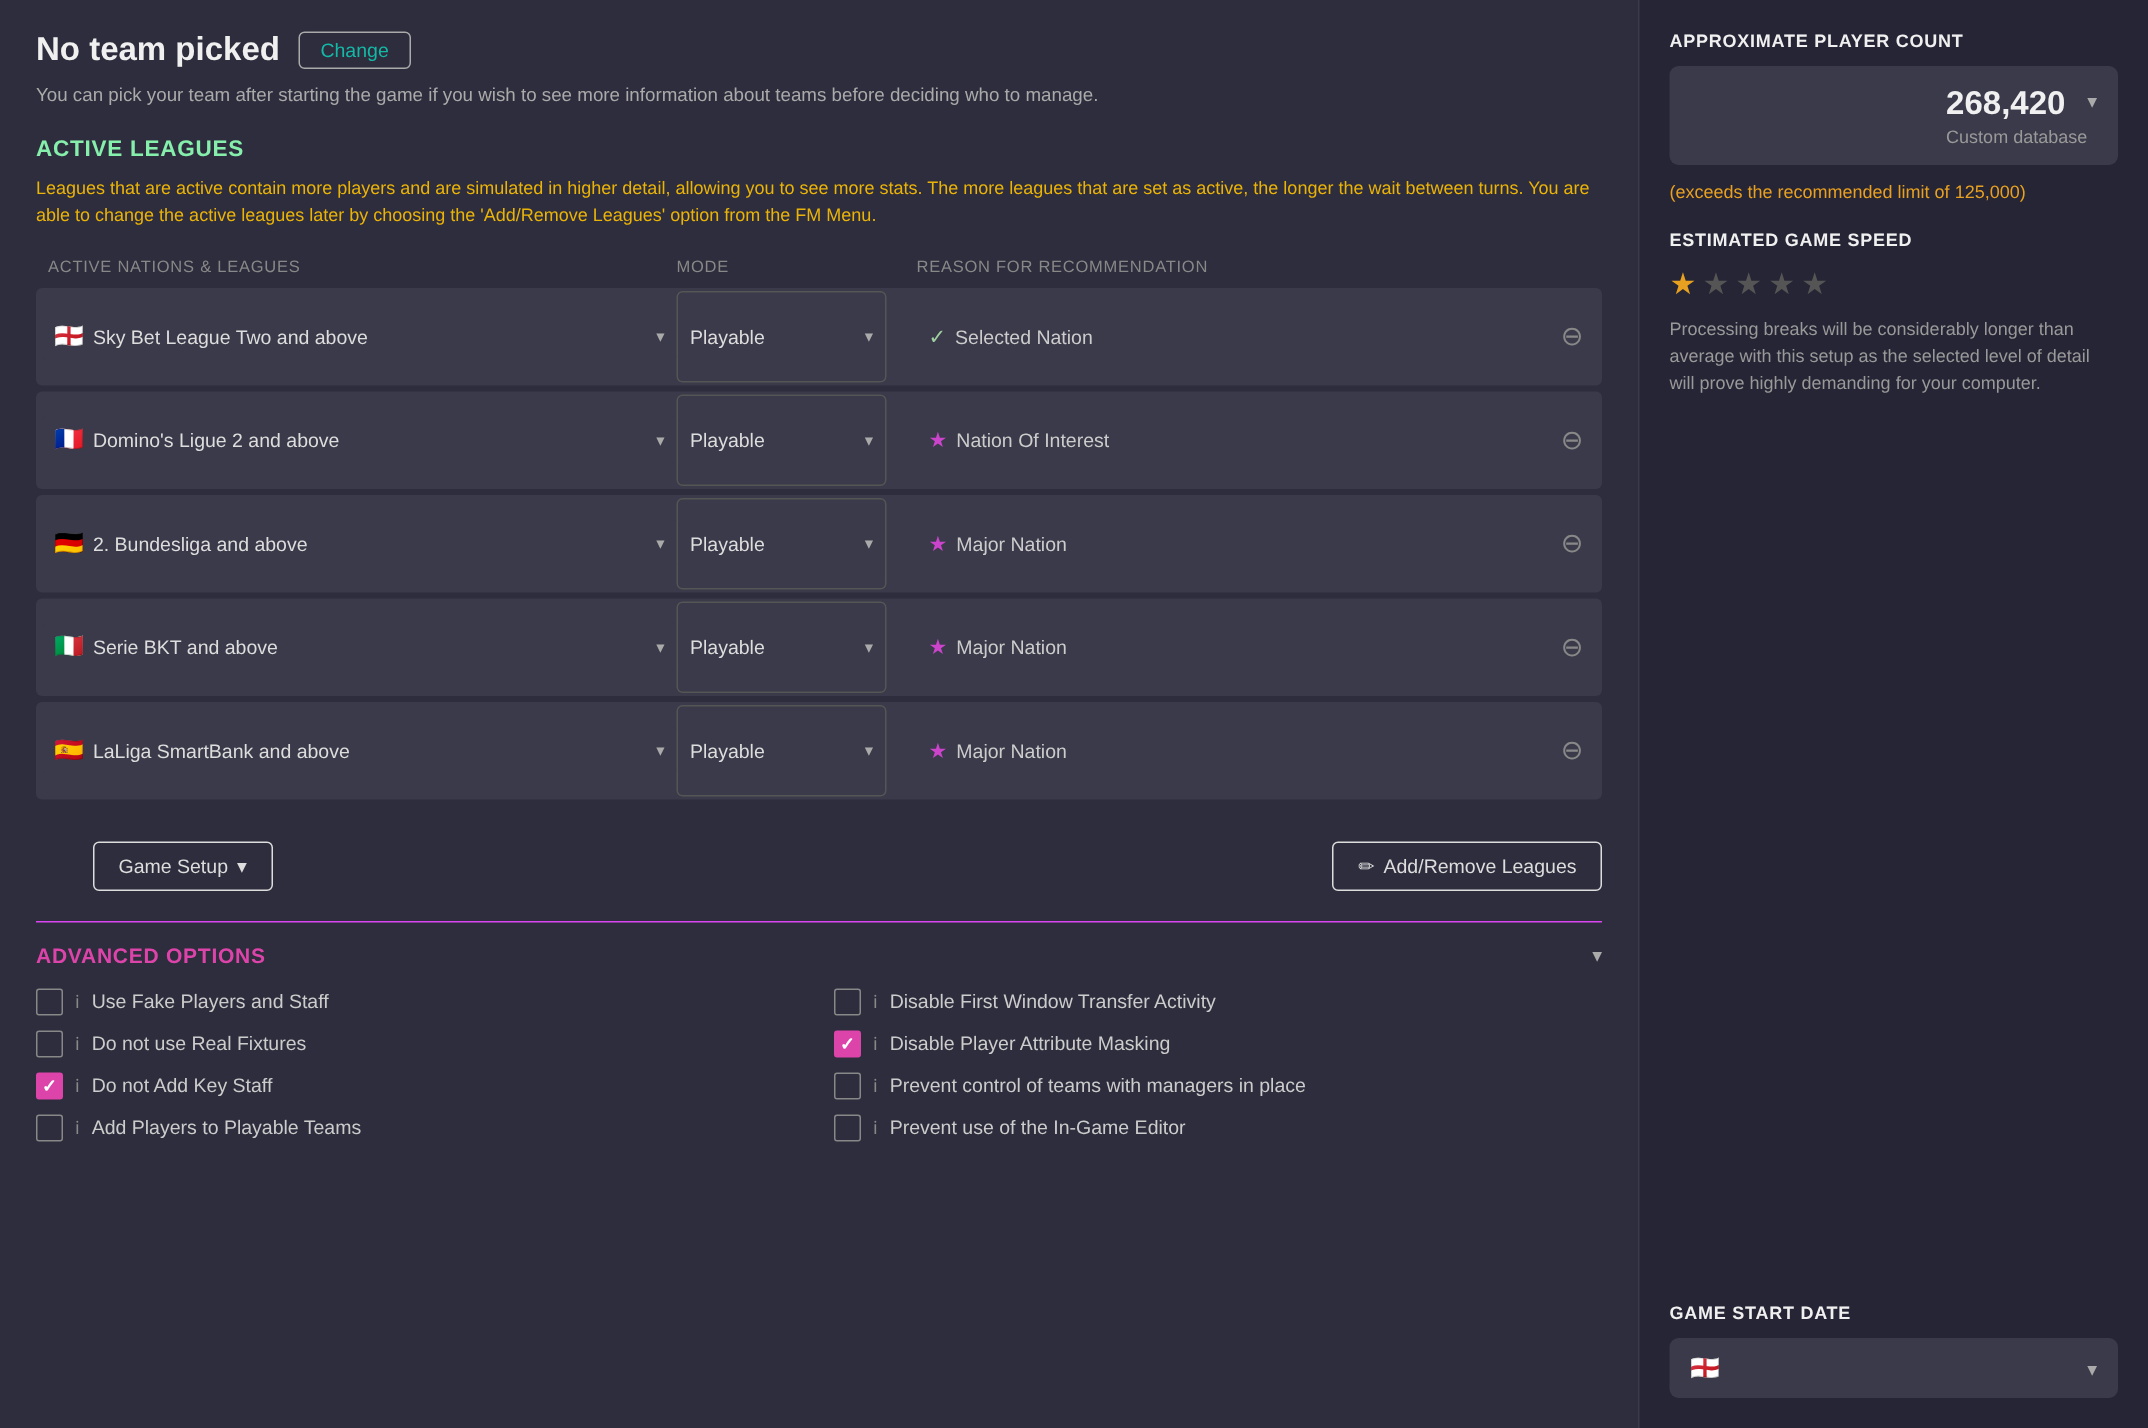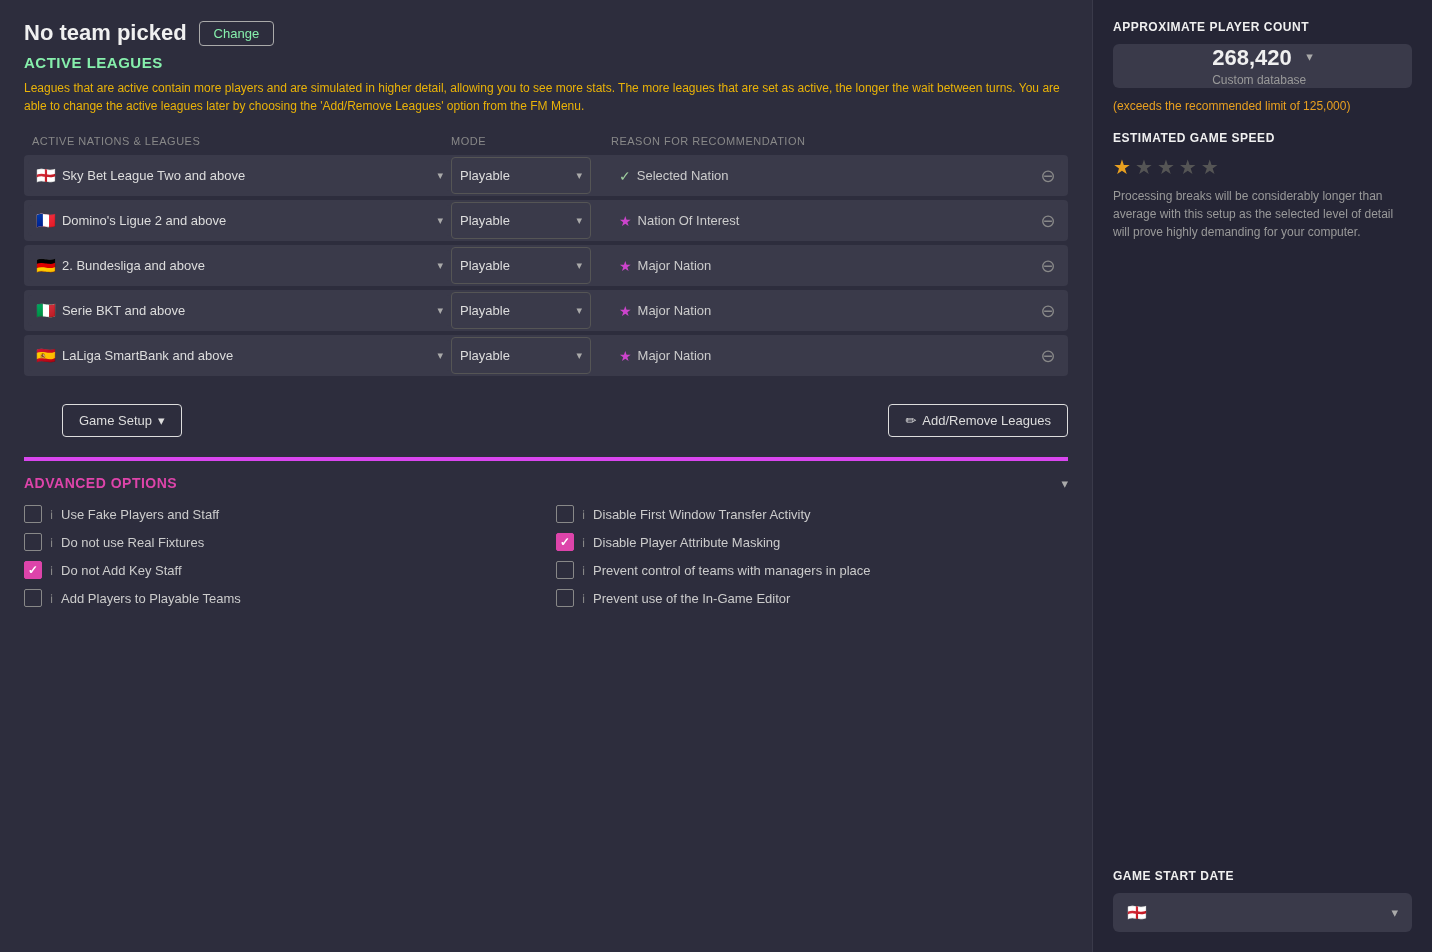--- a/index.html
+++ b/index.html
@@ -48,21 +48,21 @@
 
     .no-team-title {
       font-size: 22px;
       font-weight: bold;
       color: #f0f0f0;
     }
 
     .change-btn {
       background: transparent;
       border: 1.5px solid #aaa;
-      color: #86efac;
+      color: #14b8a6;
       padding: 4px 14px;
       border-radius: 4px;
       font-size: 13px;
       cursor: pointer;
     }
 
     .subtitle {
       font-size: 12.5px;
       color: #aaa;
       margin-bottom: 18px;
@@ -129,21 +129,21 @@
       font-size: 11px;
       margin-left: auto;
     }
 
     .mode-select {
       display: flex;
       align-items: center;
       background: #3a3a4a;
       border: 1px solid #555;
       color: #ddd;
-      padding: 10px 8px;
+      padding: 22px 8px;
       border-radius: 4px;
       cursor: pointer;
       font-size: 13px;
       width: 140px;
       justify-content: flex-start;
     }
 
     .reason-cell {
       display: flex;
       align-items: center;
@@ -206,21 +206,21 @@
       border-radius: 4px;
       font-size: 13px;
       cursor: pointer;
       display: flex;
       align-items: center;
       gap: 6px;
     }
 
     
     .advanced-section {
-      border-top: 4px solid #d946ef;
+      border-top: 1px solid #d946ef;
       padding-top: 14px;
     }
 
     .advanced-header {
       display: flex;
       justify-content: space-between;
       align-items: center;
       margin-bottom: 14px;
     }
 
@@ -283,24 +283,24 @@
       font-weight: bold;
       color: #f0f0f0;
       text-transform: uppercase;
       letter-spacing: 0.5px;
       margin-bottom: 10px;
     }
 
     .player-count-box {
       background: #3a3a4a;
       border-radius: 6px;
-      padding: 1px 14px;
+      padding: 12px 14px;
       margin-bottom: 10px;
       display: flex;
-      justify-content: center;
+      justify-content: flex-end;
       align-items: flex-start;
     }
 
     .player-count-number {
       font-size: 22px;
       font-weight: bold;
       color: #f0f0f0;
       display: block;
     }
 
@@ -404,20 +404,21 @@
 <body>
 
 <div class="main-container">
 
   <div class="left-panel">
 
     <div class="header-row">
       <span class="no-team-title">No team picked</span>
       <button class="change-btn">Change</button>
     </div>
+    <p class="subtitle">You can pick your team after starting the game if you wish to see more information about teams before deciding who to manage.</p>
 
     <div class="section-title">ACTIVE LEAGUES</div>
     <p class="section-desc">Leagues that are active contain more players and are simulated in higher detail, allowing you to see more stats. The more leagues that are set as active, the longer the wait between turns. You are able to change the active leagues later by choosing the 'Add/Remove Leagues' option from the FM Menu.</p>
 
     <div class="table-header">
       <span>ACTIVE NATIONS &amp; LEAGUES</span>
       <span>MODE</span>
       <span>REASON FOR RECOMMENDATION</span>
       <span></span>
     </div>

